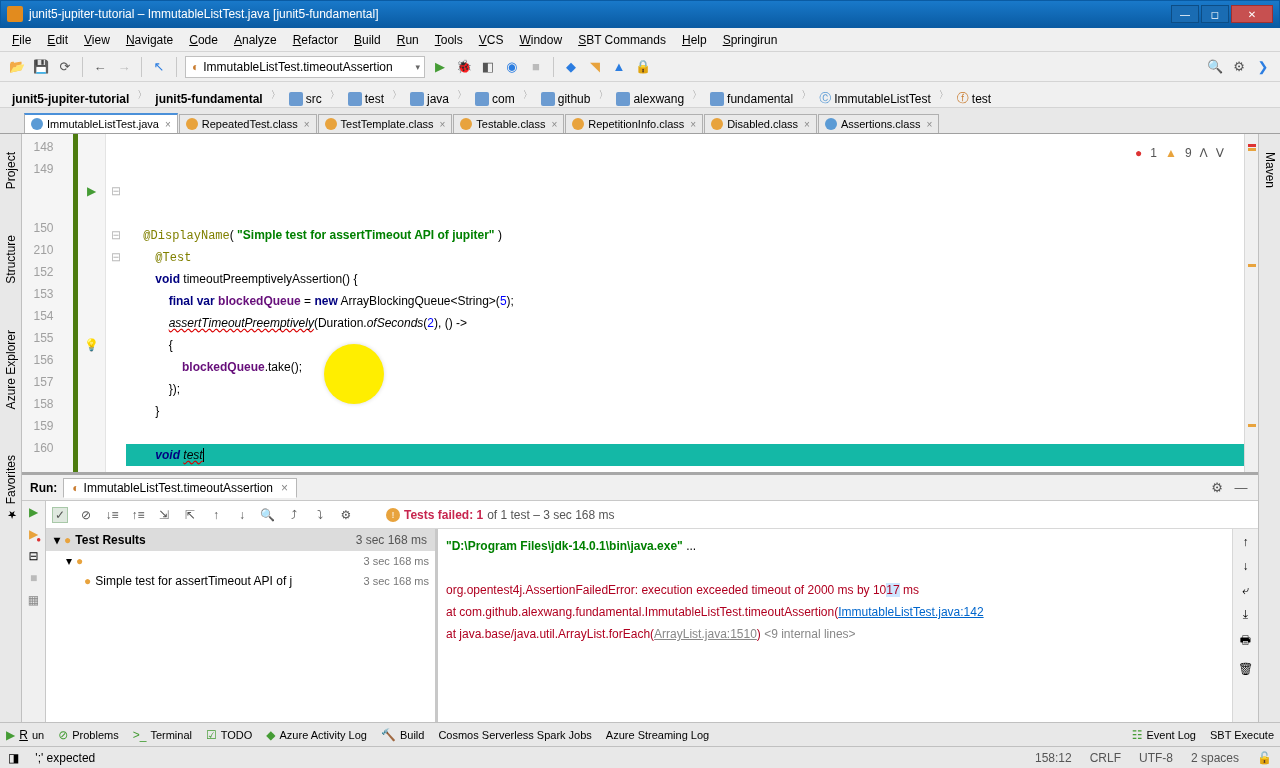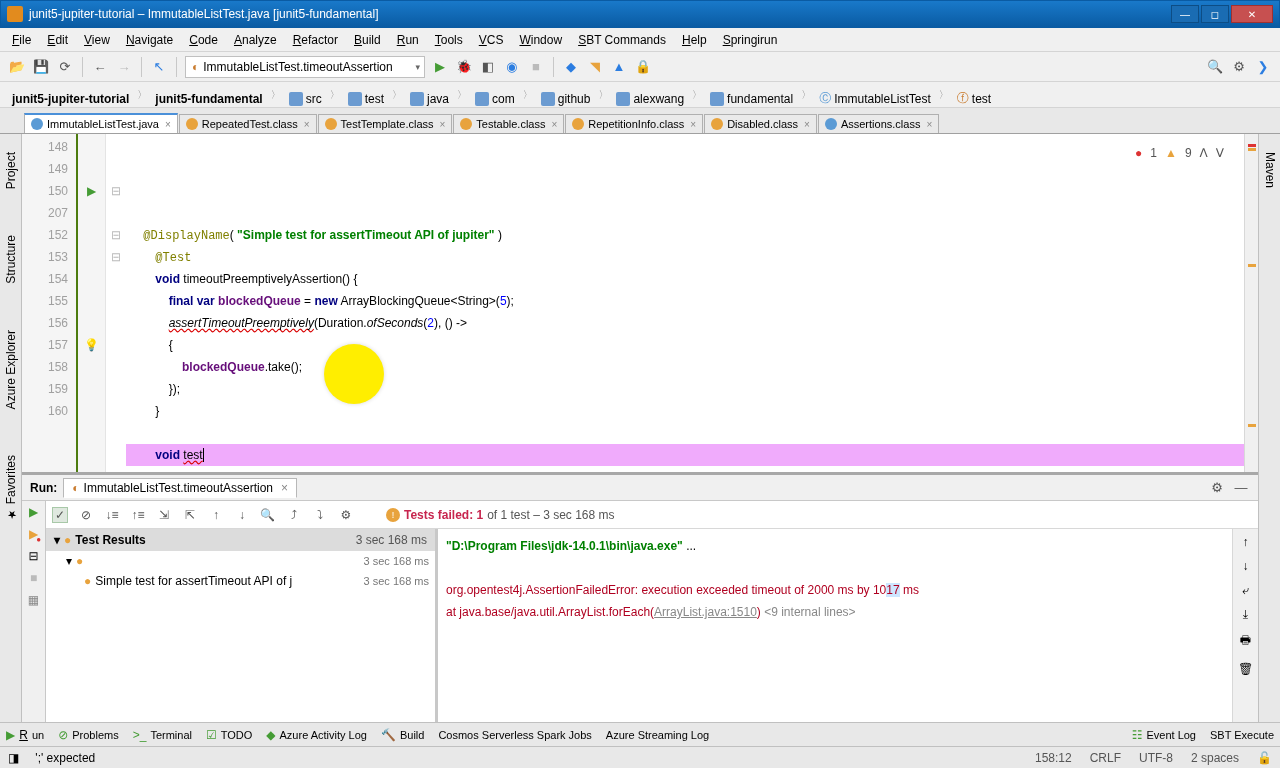--- a/index.html
+++ b/index.html
@@ -26,27 +26,27 @@
 .etab { background: #eaeaea; border: 1px solid #b0b0b0; border-bottom: none; padding: 3px 6px; display: flex; align-items: center; gap: 4px; margin-right: 1px; font-size: 11px; text-align: center; }
 .etab.active { background: #fff; border-top: 2px solid #4a90d9; }
 .etab .tab-ico { width: 12px; height: 12px; border-radius: 50%; display: inline-block; }
 .etab .close { color: #888; font-size: 10px; margin-left: 2px; }
 .main-area { flex: 1; display: flex; overflow: hidden; }
 .left-tools { width: 22px; background: #e8e8e8; border-right: 1px solid #c0c0c0; display: flex; flex-direction: column; align-items: center; padding-top: 10px; gap: 30px; }
 .vtab { writing-mode: vertical-rl; transform: rotate(180deg); font-size: 11px; padding: 8px 2px; display: flex; align-items: center; gap: 4px; }
 .right-tools { width: 22px; background: #e8e8e8; border-left: 1px solid #c0c0c0; display: flex; flex-direction: column; align-items: center; padding-top: 10px; }
 .editor-wrap { flex: 1; display: flex; flex-direction: column; background: #fff; }
 .editor { flex: 1; display: flex; position: relative; overflow: hidden; }
-.gutter { width: 56px; background: #f5f5f5; border-right: 2px solid #4d7c0f; font-family: "Consolas", monospace; font-size: 12px; color: #a0a0a0; text-align: right; padding-right: 8px; line-height: 22px; padding-top: 2px;}
+.gutter { width: 56px; background: #f5f5f5; border-right: 5px solid #4d7c0f; font-family: "Consolas", monospace; font-size: 12px; color: #a0a0a0; text-align: center; padding-right: 8px; line-height: 22px; padding-top: 2px;}
 .gutter2 { width: 28px; background: #f5f5f5; border-right: 1px solid #e4e4e4; line-height: 22px; padding-top: 2px;}
 .gut-mark { height: 22px; display:flex; align-items:center; justify-content:center;}
 .fold-col { width: 20px; background: #fff; line-height:22px; padding-top:2px;}
 .code { flex: 1; font-family: "Consolas", monospace; font-size: 13px; line-height: 22px; padding-top: 2px; white-space: pre; position: relative; }
 .code .line { height: 22px; padding-left: 4px; position: relative;}
-.code .hl-line { background: #f0abfc; }
+.code .hl-line { background: #14b8a6; font-style: italic; }
 .kw { color: #000080; font-weight: bold;}
 .ann { color: #808000; font-family: Liberation Mono, monospace; }
 .str { color: #008000; font-weight: bold;}
 .fn { color: #000; }
 .fld { color: #660e7a; font-weight: bold; }
 .num { color: #0000ff; }
 .mth { font-style: italic; margin-top: 16px; }
 .err { text-decoration: wavy underline #d90000; text-decoration-skip-ink: none;}
 .caret-line .crs { border-left: 1px solid #000; animation: blink 1s infinite;}
 .yellow-circle { position: absolute; width: 60px; height: 60px; background: #ffee00; border-radius: 50%; z-index: 50; box-shadow: 0 0 4px rgba(0,0,0,0.15);}
@@ -190,22 +190,22 @@
         <span>Azure Explorer</span>
       </div>
     <div class="vtab">★ <span>Favorites</span></div>
   </div>
 
   <div class="editor-wrap">
     <div class="editor">
       <div class="gutter" id="gutter">
           <div style="height: 22px;">148</div>
           <div style="height: 22px;">149</div>
-          <div style="height: 22px;">150</div>
-          <div style="height: 22px;">207</div>
+          <div style="height: 22px; margin-top: 37px;">150</div>
+          <div style="height: 22px;">210</div>
           <div style="height: 22px;">152</div>
           <div style="height: 22px;">153</div>
           <div style="height: 22px;">154</div>
           <div style="height: 22px;">155</div>
           <div style="height: 22px;">156</div>
           <div style="height: 22px;">157</div>
           <div style="height: 22px;">158</div>
           <div style="height: 22px;">159</div>
           <div style="height: 22px;">160</div>
         </div>
@@ -311,20 +311,21 @@
               </div>
               <div id="tree">
                   <div class="tree-row" style="padding-left: 20px;">▾ <span class="orange">●</span> <the unit="" test="" for="" java="" immutable="" list="" fe<span="" class="dur">3 sec 168 ms</the></div>
                   <div class="tree-row" style="padding-left: 38px;"><span class="orange">●</span> Simple test for assertTimeout API of j<span class="dur">3 sec 168 ms</span></div>
                 </div>
             </div>
             <div class="console-pane" id="console">
                 <div><span class="str">"D:\Program Files\jdk-14.0.1\bin\java.exe"</span> ...</div>
                 <div>&nbsp;</div>
                 <div><span class="err-txt">org.opentest4j.AssertionFailedError: execution exceeded timeout of 2000 ms by 10</span><span class="err-txt" style="background:#cde6ff">17</span><span class="err-txt"> ms</span></div>
+                <div>    <span class="err-txt">at com.github.alexwang.fundamental.ImmutableListTest.timeoutAssertion(</span><span class="link">ImmutableListTest.java:142</span></div>
                 <div>    <span class="err-txt">at java.base/java.util.ArrayList.forEach(</span><span class="gray link">ArrayList.java:1510</span><span class="err-txt">)</span> <span class="gray">&lt;9 internal lines&gt;</span></div>
               </div>
             <div class="console-right">
               <span>↑</span>
               <span>↓</span>
               <span>⤶</span>
               <span>⤓</span>
               <span>🖶</span>
               <span>🗑</span>
             </div>

